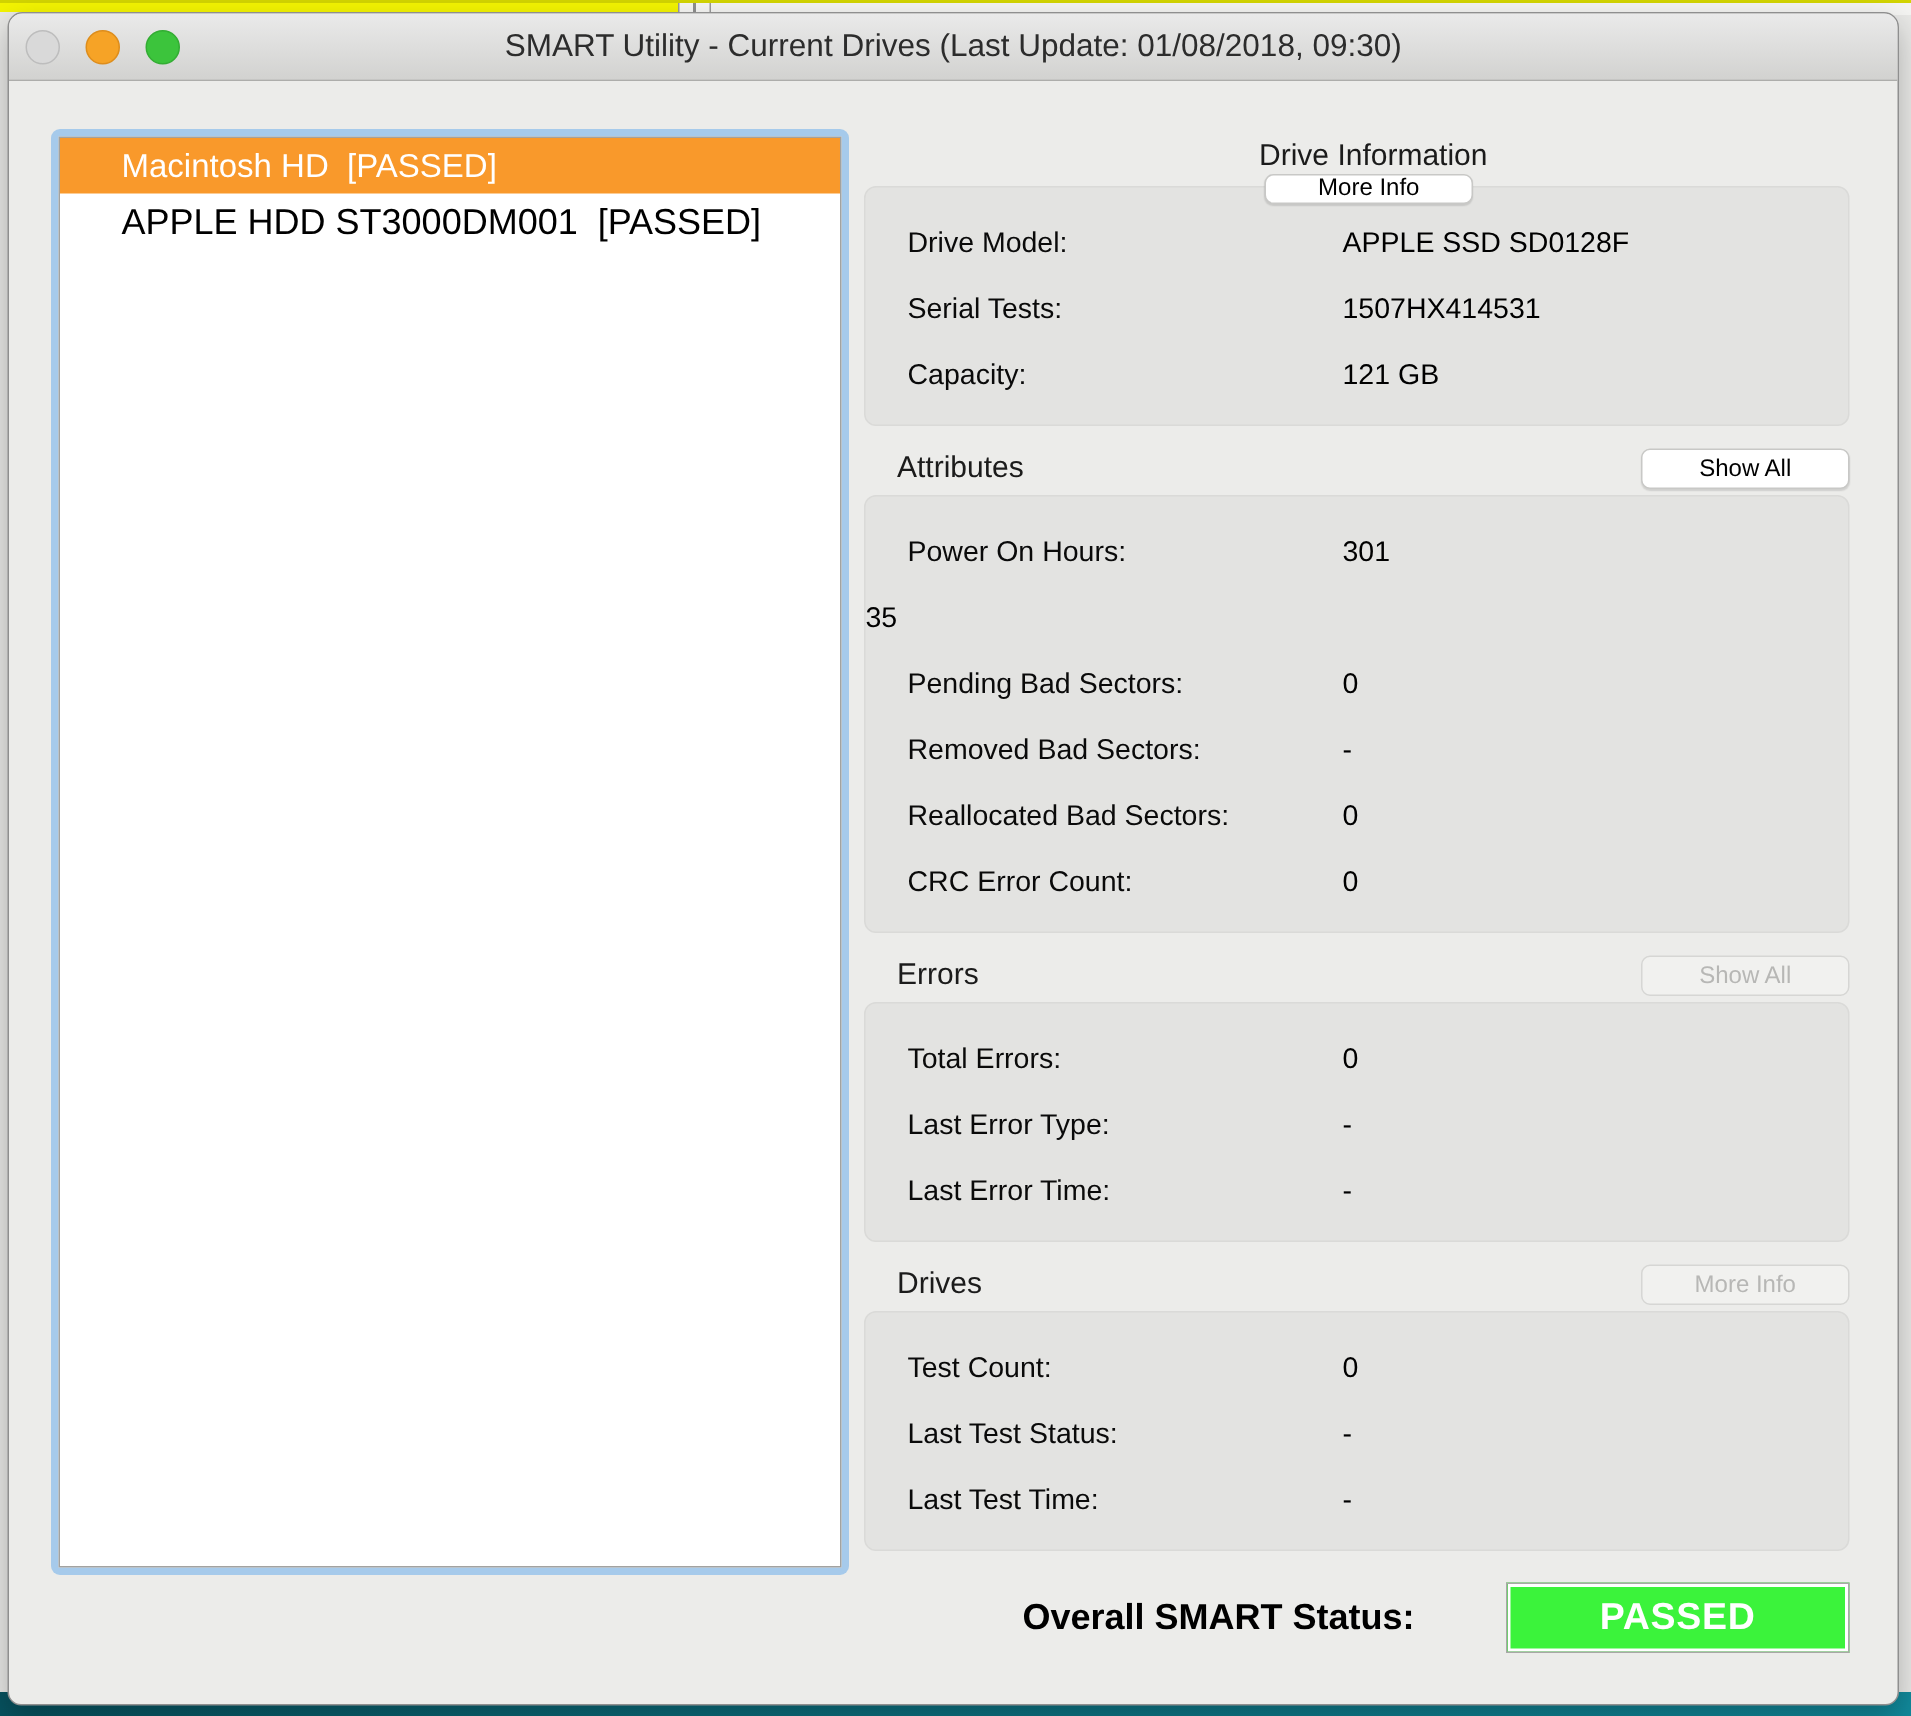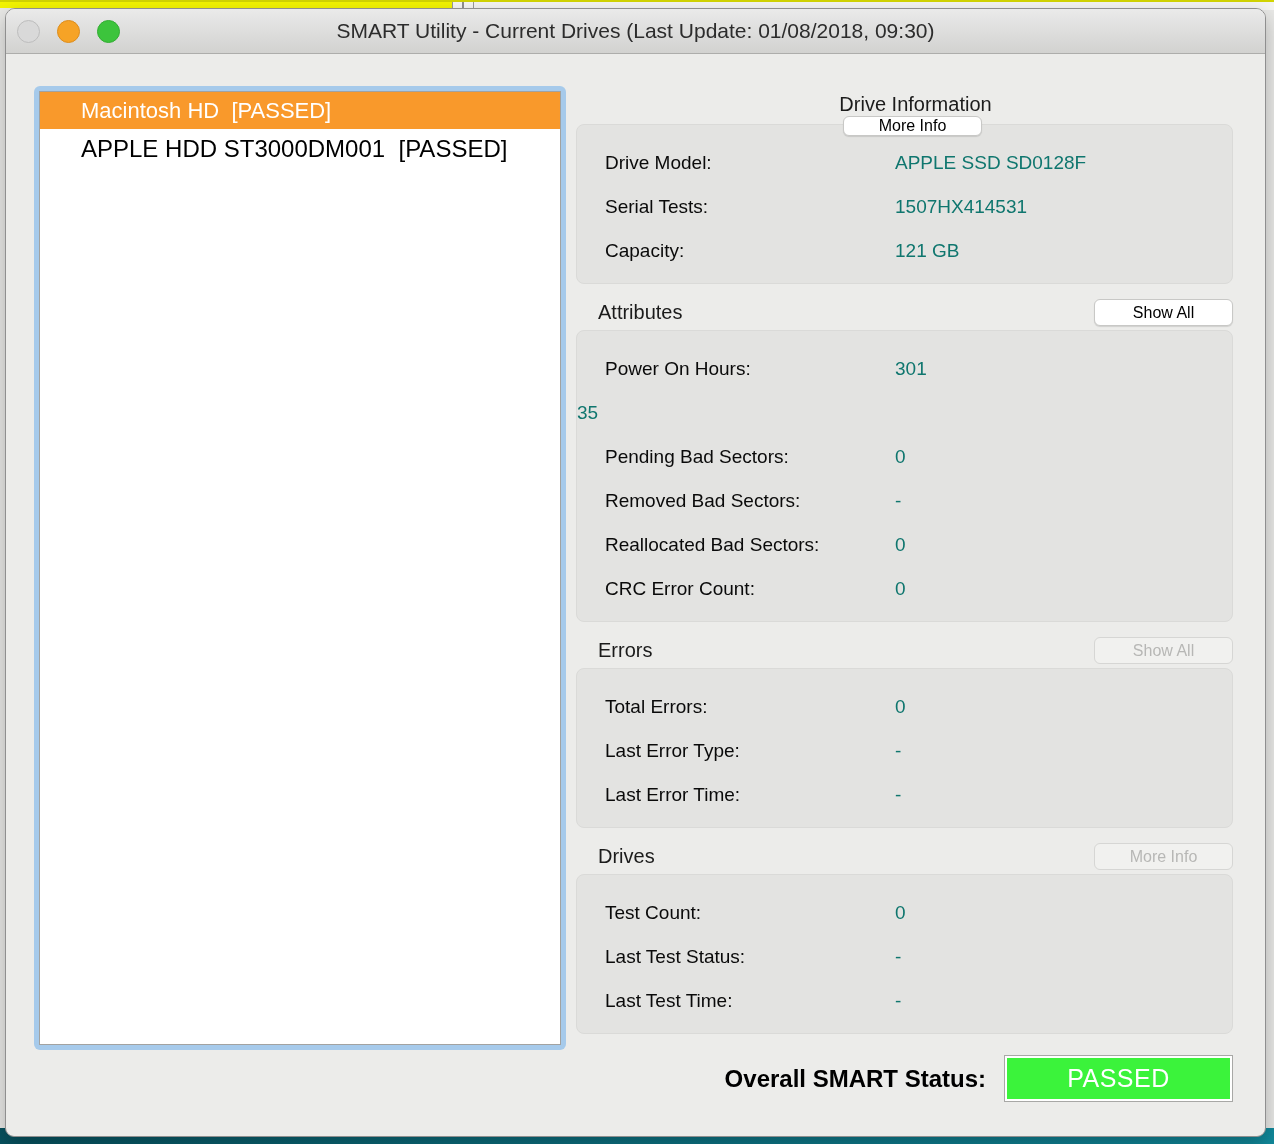--- a/index.html
+++ b/index.html
@@ -61,32 +61,32 @@
     background:#ffffff;border:1px solid #c8c8c6;font-size:16px;color:#000;
     font-family:inherit;box-shadow:0 1px 1px rgba(0,0,0,.12);padding:0;margin-left:16px;
   }
   .sec-btn.disabled{background:#f1f1ef;color:#b7b7b5;border-color:#d6d6d4;box-shadow:none;}
   .sec-box{
     background:#e3e3e1;border:1px solid #dadad8;border-radius:8px;box-sizing:border-box;
     margin-top:4px;padding:16px 0 10px 0;
   }
   .sec-row{height:44px;display:flex;align-items:center;}
   .f-label{margin-left:28px;width:290px;font-size:19px;color:#0a0a0a;}
-  .f-value{font-size:19px;color:#0f766e;}
+  .f-value{font-size:19px;color:#000000;}
   
   .footer{
     position:absolute;left:570px;top:1046px;width:657px;height:47px;
-    display:flex;align-items:center;justify-content:flex-end;gap:18px;
+    display:flex;align-items:center;justify-content:flex-end;gap:61px;
   }
   .status-label{font-size:24px;font-weight:bold;color:#000;}
   .status-badge{
     width:229px;height:47px;box-sizing:border-box;display:flex;align-items:center;justify-content:center;
     background:var(--green,#3bf33b);border:1px solid #a8a8a6;
     box-shadow:inset 0 0 0 2px #ffffff;
-    font-size:25px;font-weight:normal;color:#ffffff;letter-spacing:.5px;
+    font-size:25px;font-weight:bold;color:#ffffff;letter-spacing:.5px;
   }
 </style>
 </head>
 <body style="--sel: #f9992b; --ring: #a6caeb; --green: #3bf33b; --orange: #f6a326;">
 
 <div class="top-strip">
   <div class="top-strip-right"></div>
   <div class="strip-fragment"></div>
 </div>
 <div class="bottom-strip"></div>

